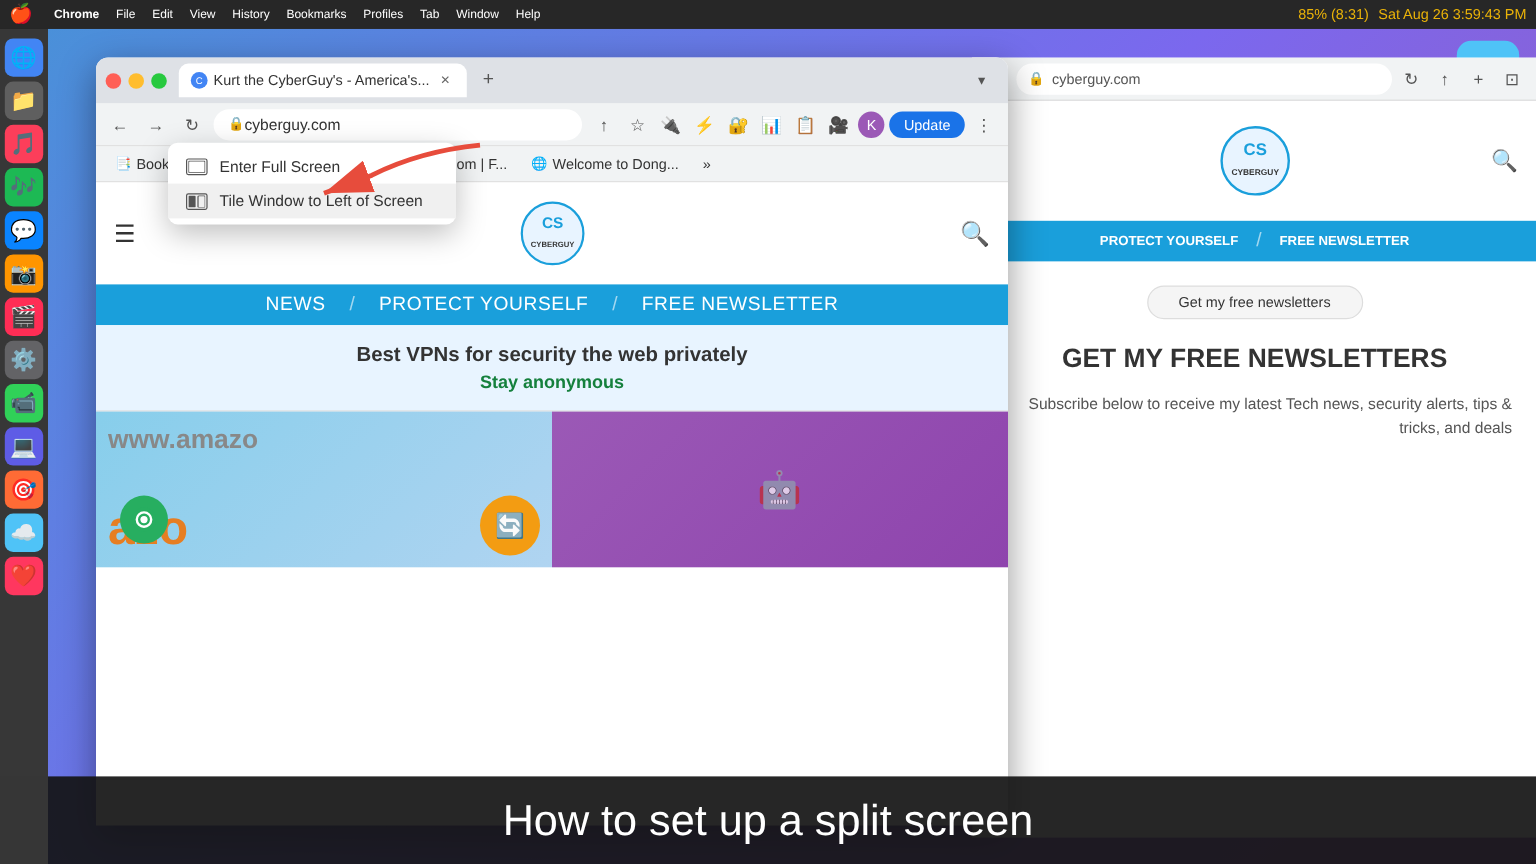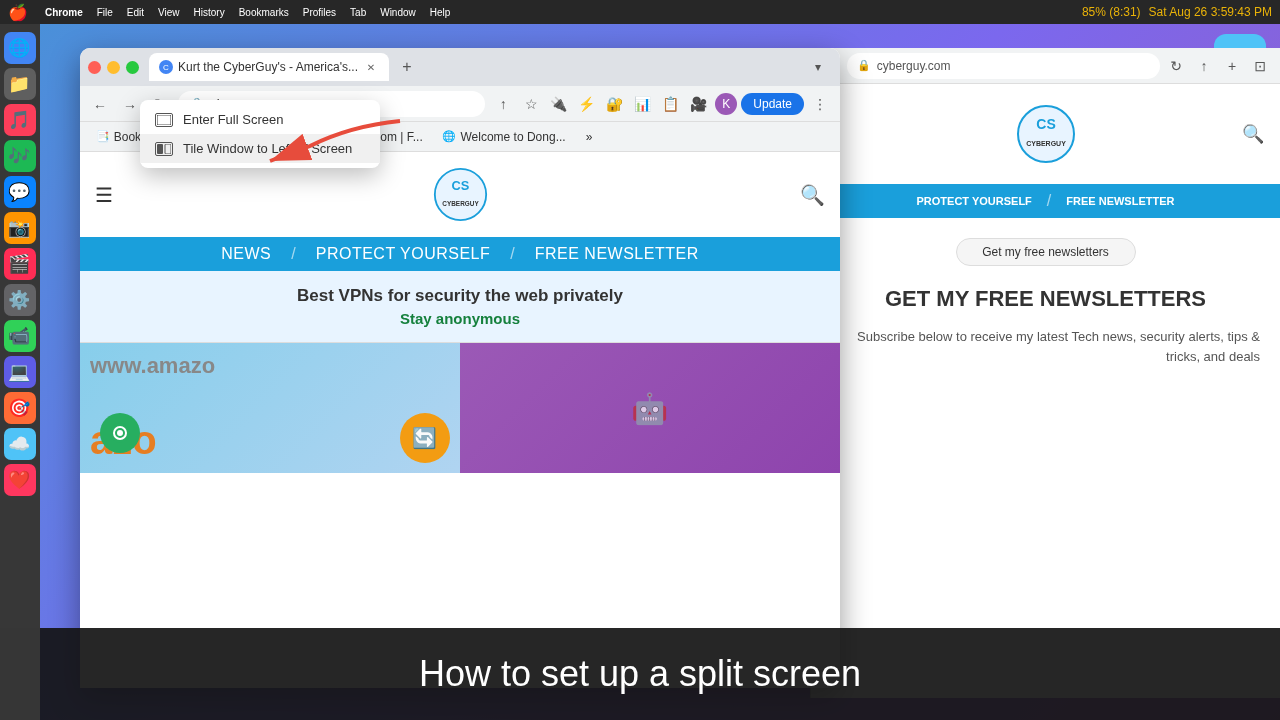--- a/index.html
+++ b/index.html
@@ -401,21 +401,21 @@
       border-radius: 50%;
       display: flex;
       align-items: center;
       justify-content: center;
       font-size: 16px;
     }
 
     
     .context-menu {
       position: absolute;
-      top: 52px;
+      top: 71px;
       left: 60px;
       background: white;
       border-radius: 8px;
       box-shadow: 0 8px 25px rgba(0,0,0,0.25);
       padding: 5px 0;
       min-width: 240px;
       z-index: 200;
     }
     .context-menu-item {
       display: flex;
@@ -537,21 +537,21 @@
       text-align: right;
       line-height: 1.5;
     }
 
     
     .caption-bar {
       position: absolute;
       bottom: 0;
       left: 0;
       right: 0;
-      height: 92px;
+      height: 73px;
       background: rgba(20,20,20,0.92);
       display: flex;
       align-items: center;
       justify-content: center;
       z-index: 500;
     }
     .caption-text {
       color: white;
       font-size: 36px;
       font-weight: 400;

